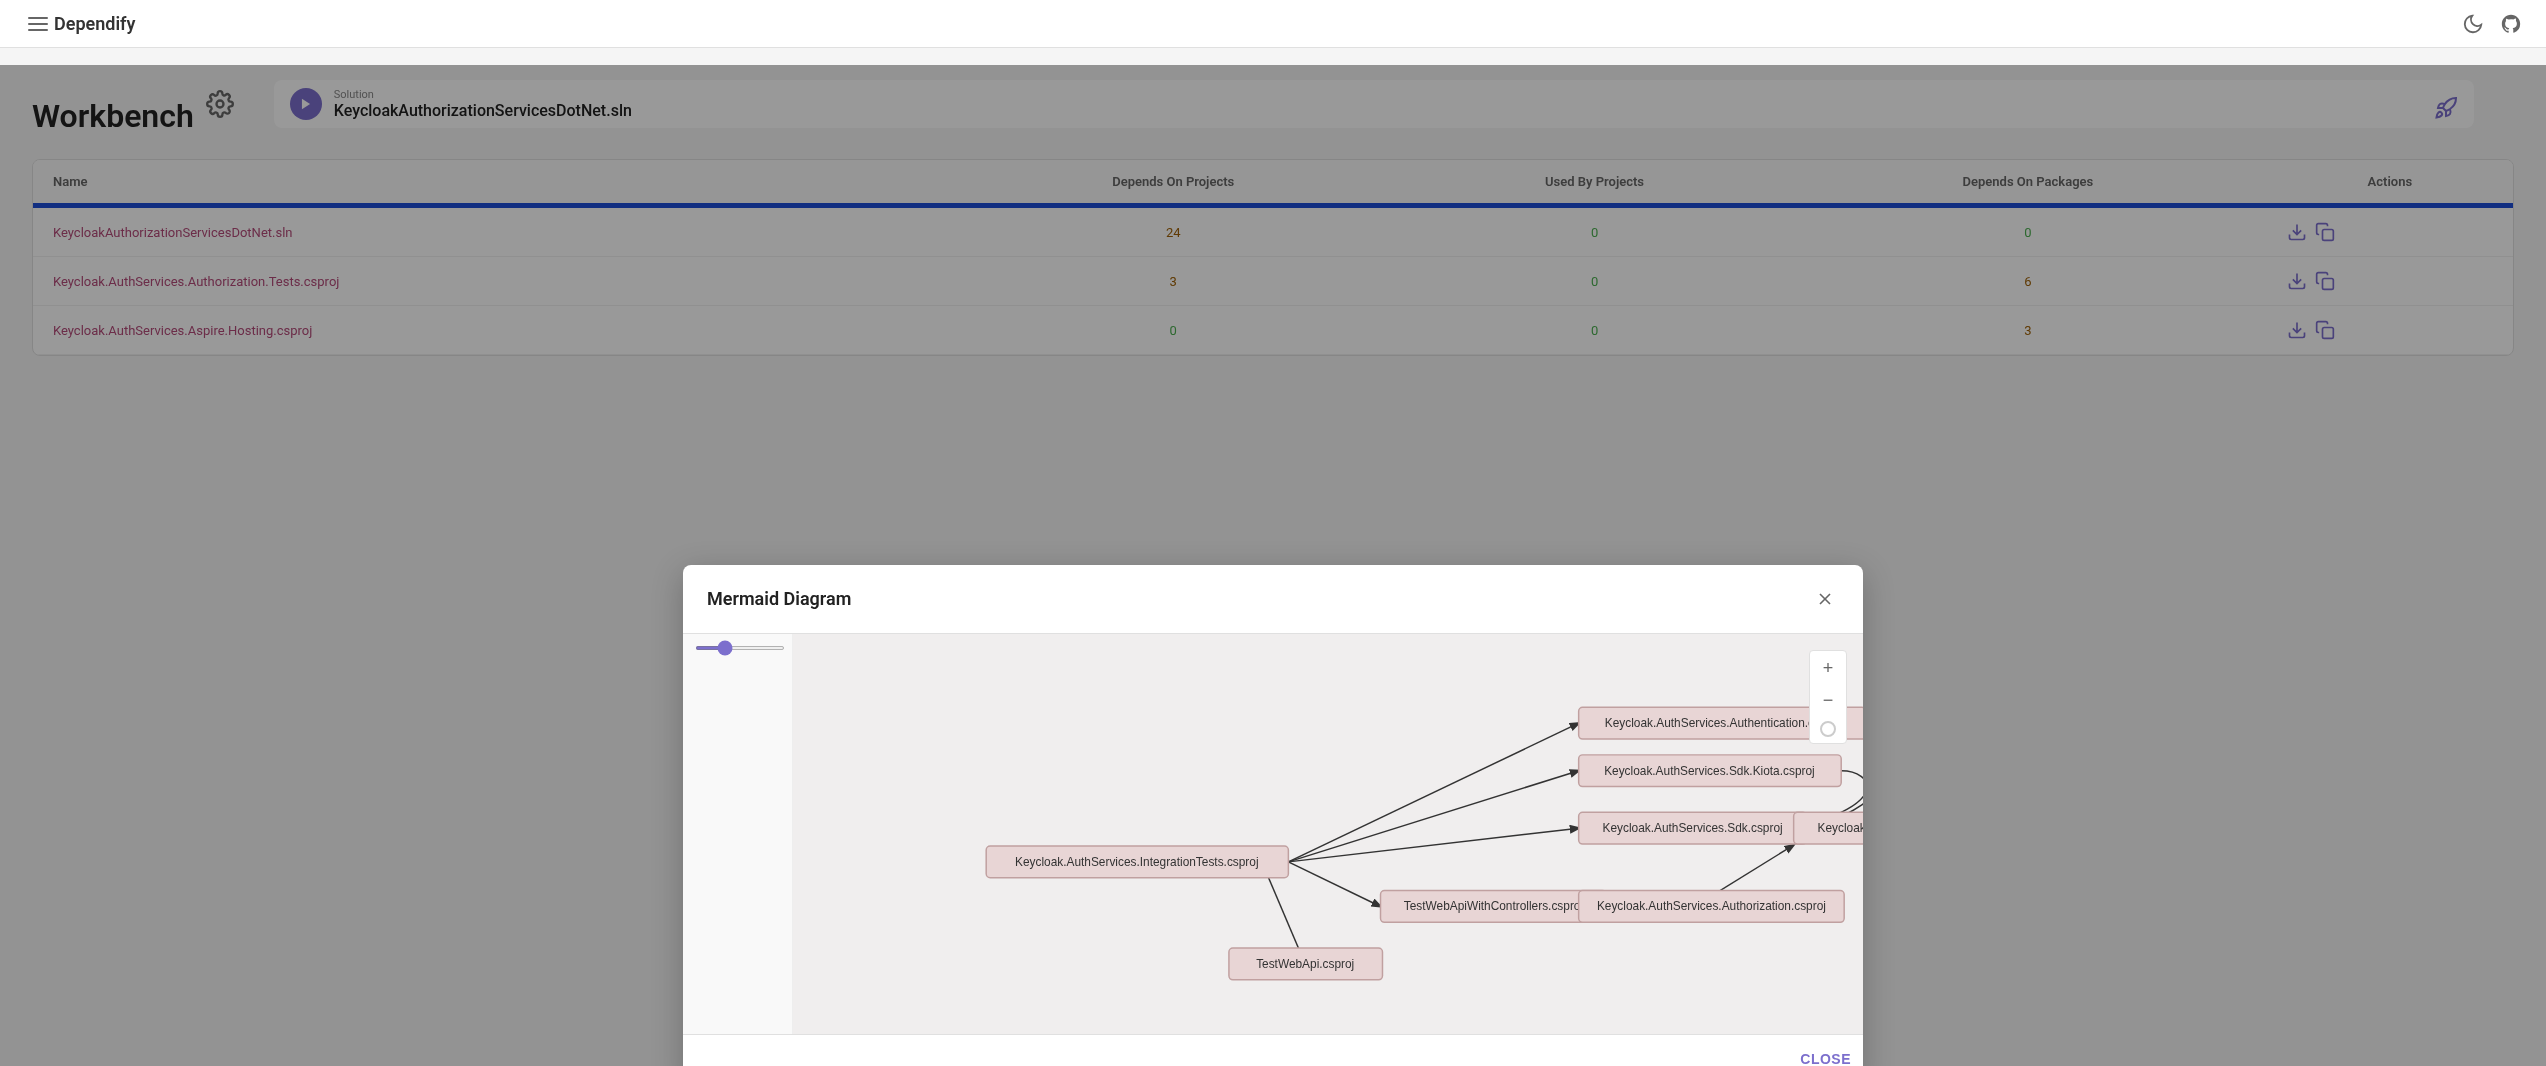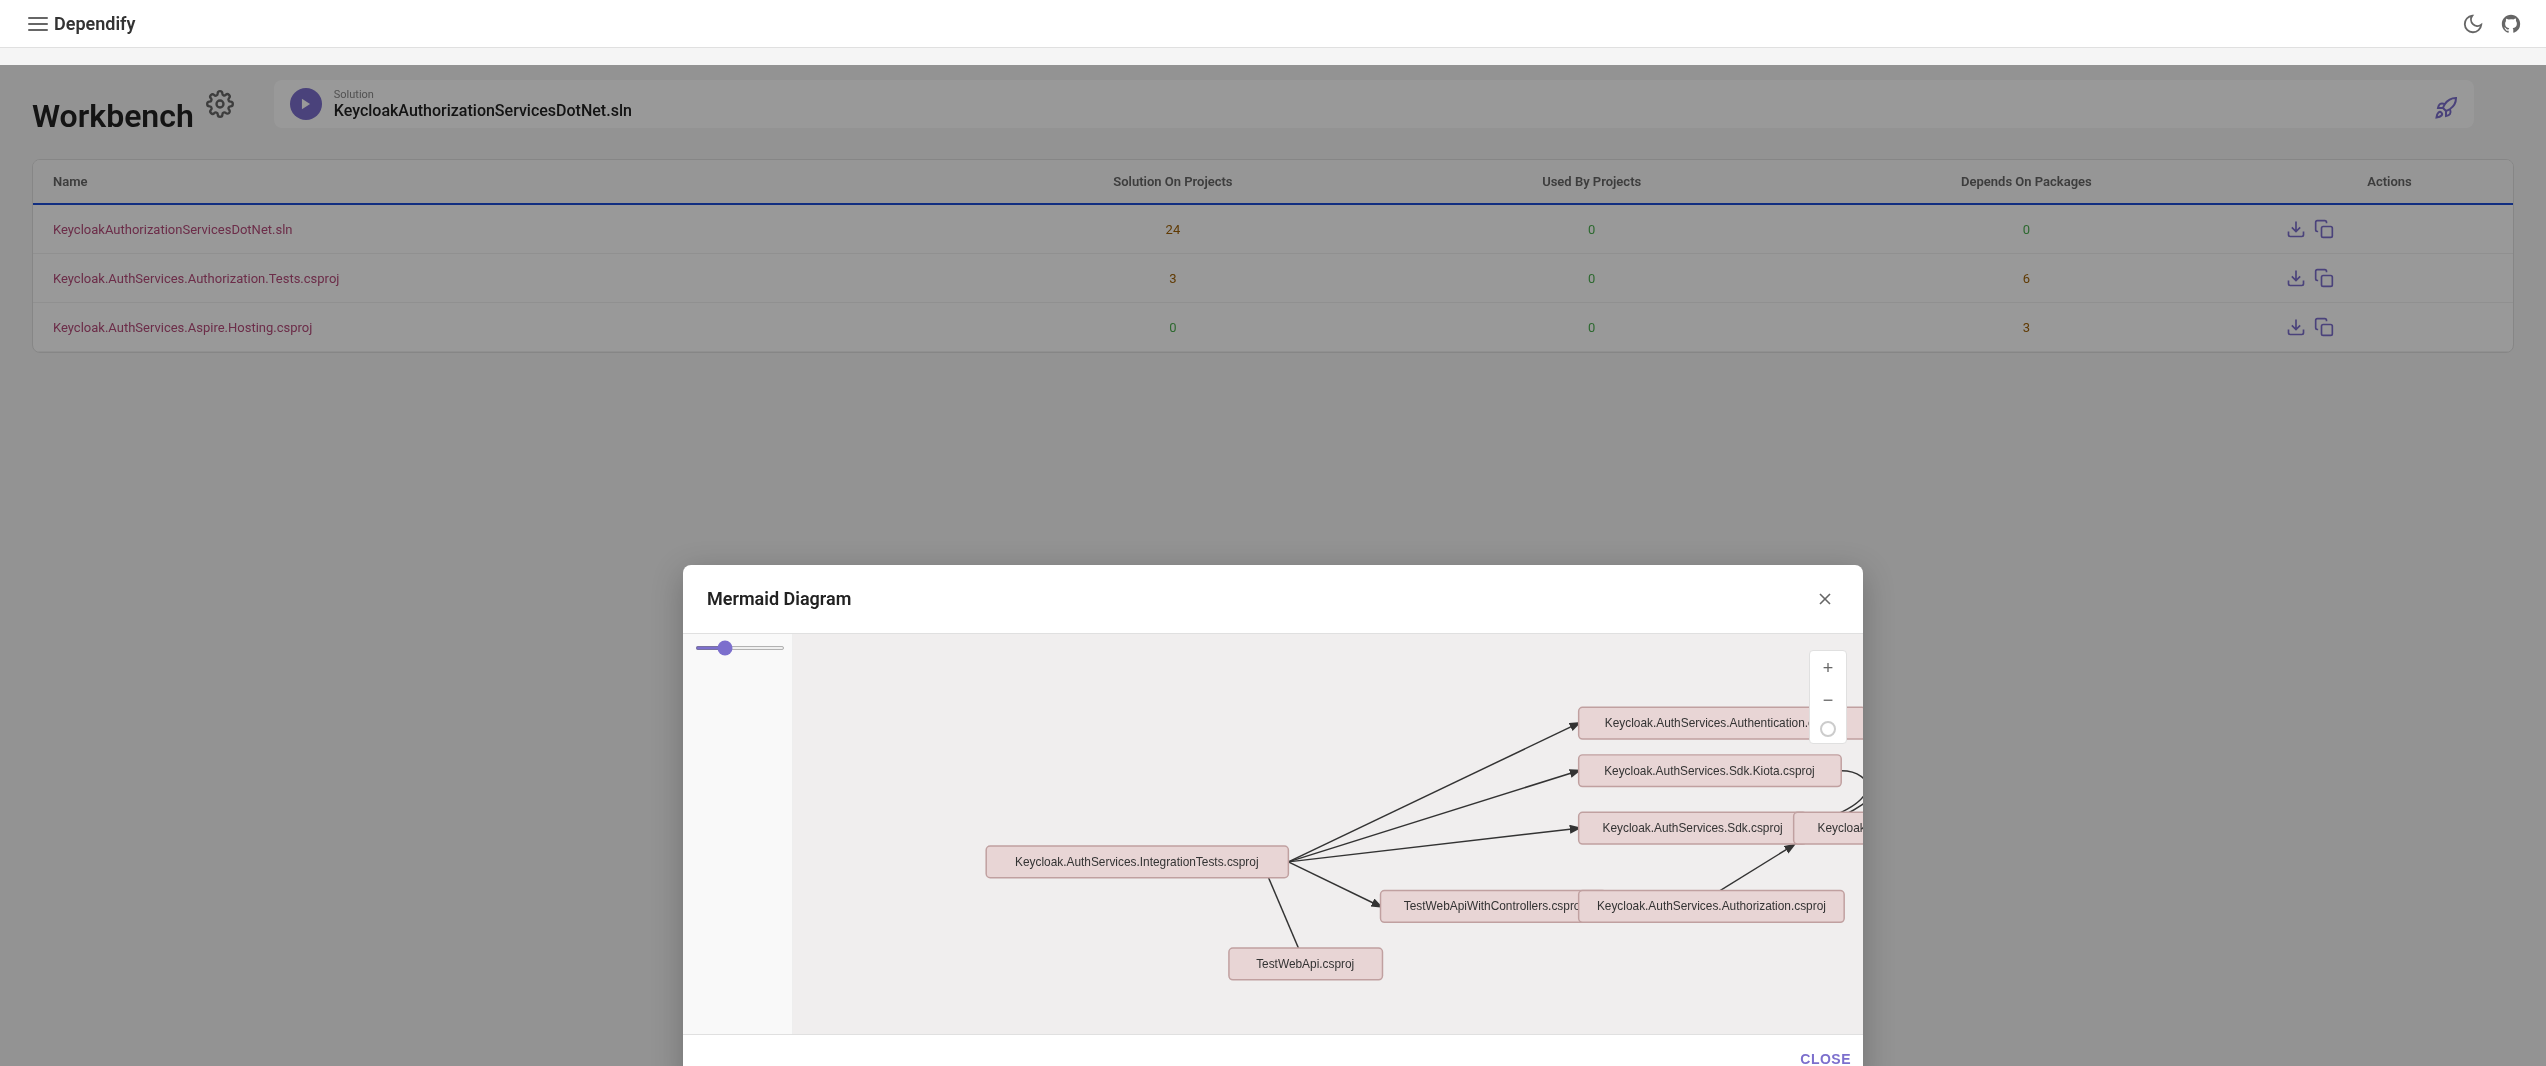--- a/index.html
+++ b/index.html
@@ -117,21 +117,21 @@
       border-radius: 8px;
       border: 1px solid #e0e0e0;
       overflow: hidden;
     }
     .data-table {
       width: 100%;
       border-collapse: collapse;
     }
     .data-table thead tr {
       background: #fafafa;
-      border-bottom: 2px solid #1d4ed8;
+      border-bottom: 5px solid #1d4ed8;
     }
     .data-table th {
       padding: 14px 20px;
       text-align: left;
       font-size: 13px;
       font-weight: 600;
       color: #666;
     }
     .data-table td {
       padding: 14px 20px;
@@ -378,21 +378,21 @@
         <path d="M9 12H4s.55-3.03 2-4c1.62-1.08 5 0 5 0M12 15v5s3.03-.55 4-2c1.08-1.62 0-5 0-5"></path>
       </svg>
     </div>
   </div>
 
   <div class="table-container">
     <table class="data-table">
       <thead>
         <tr>
           <th>Name</th>
-          <th style="text-align:center">Solution On Projects</th>
+          <th style="text-align:center">Depends On Projects</th>
           <th style="text-align:center">Used By Projects</th>
           <th style="text-align:center">Depends On Packages</th>
           <th style="text-align:center">Actions</th>
         </tr>
       </thead>
       <tbody>
         <tr>
           <td><a class="link-cell">KeycloakAuthorizationServicesDotNet.sln</a></td>
           <td class="number-cell">24</td>
           <td class="number-zero">0</td>

